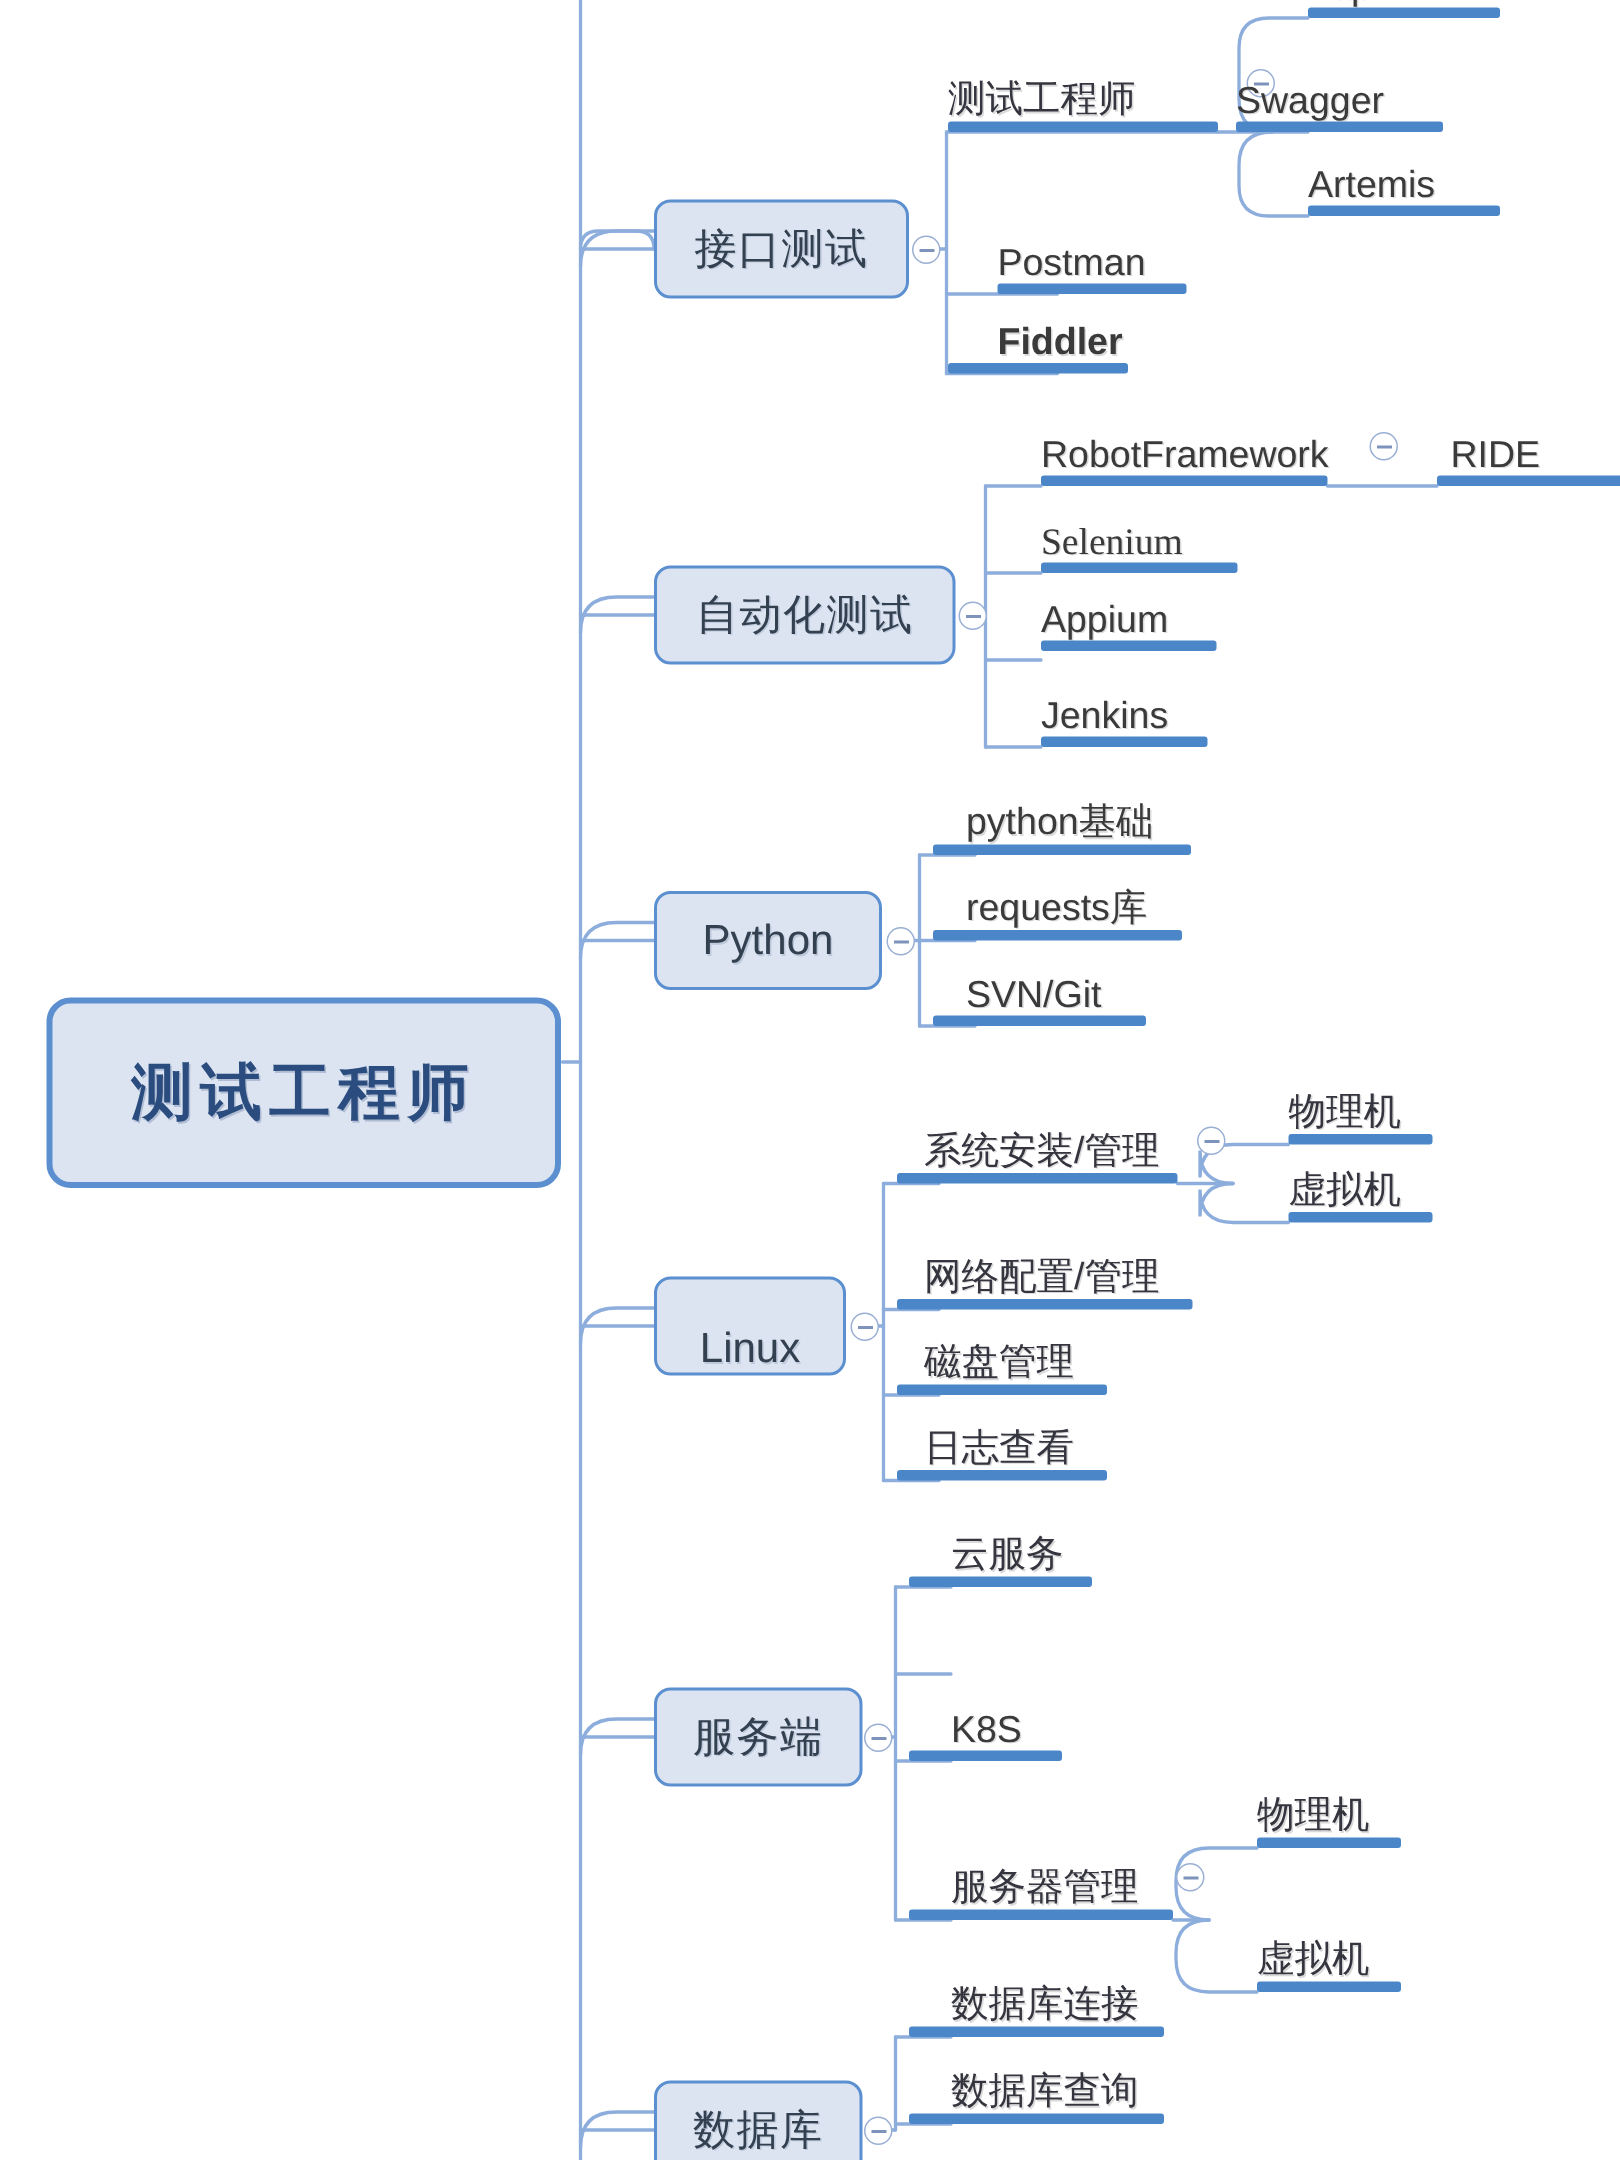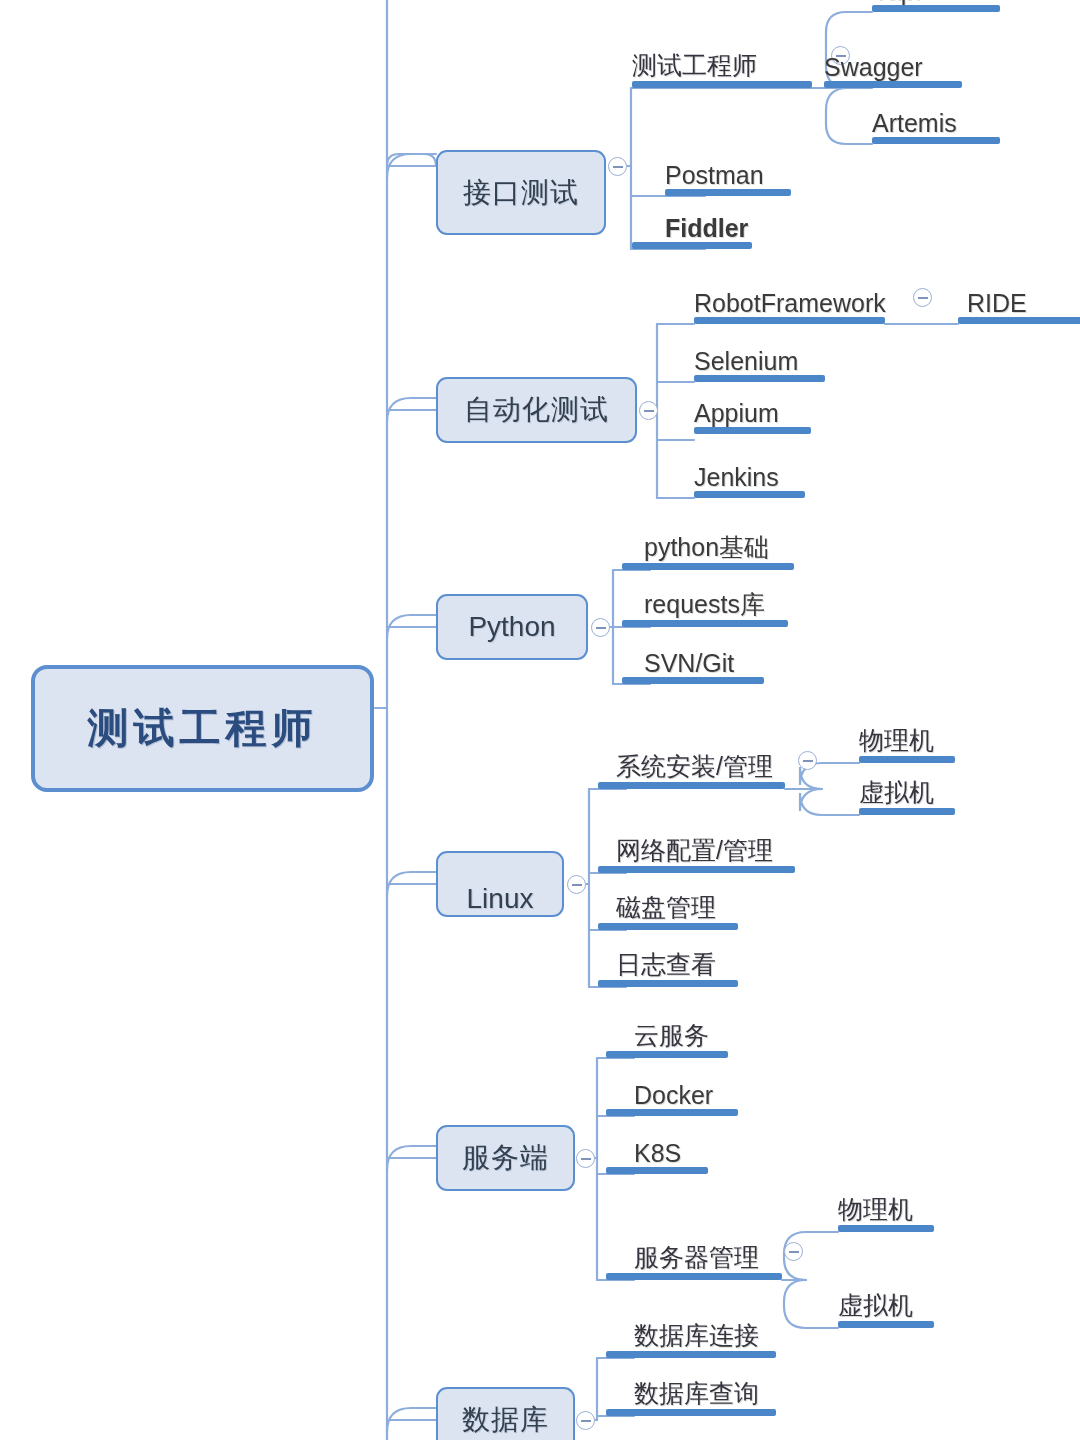--- a/index.html
+++ b/index.html
@@ -143,21 +143,21 @@
       <path d="M597,1358 L634,1358"></path>
       <path d="M597,1416 L634,1416"></path>
       <path d="M584,1420 L597,1420"></path>
     </g>
   </svg>
 
   <div class="root-node" style="left:31px;top:644px;width:343px;height:127px;margin-top:21px;">
     <span class="txt">测试工程师</span>
   </div>
 
-  <div class="l1-node cjk" style="left:436px;top:150px;width:170px;height:85px;">
+  <div class="l1-node cjk" style="left:436px;top:133px;width:170px;height:66px;">
     <span class="txt">接口测试</span>
   </div>
   <div class="toggle" style="left:608px;top:157px;"></div>
 
   <div class="l1-node cjk" style="left:436px;top:377px;width:201px;height:66px;">
     <span class="txt">自动化测试</span>
   </div>
   <div class="toggle" style="left:639px;top:401px;"></div>
 
   <div class="l1-node" style="left:436px;top:594px;width:152px;height:66px;">
@@ -215,21 +215,21 @@
     <span class="lbl">RobotFramework</span>
     <span class="bar" style="width:191px;"></span>
   </div>
   <div class="toggle" style="left:913px;top:288px;"></div>
 
   <div class="leaf" style="left:958px;top:270px;width:130px;height:54px;">
     <span class="lbl" style="left:9px;">RIDE</span>
     <span class="bar" style="width:130px;"></span>
   </div>
 
-  <div class="leaf" style="left:694px;top:328px;width:131px;height:54px;">
+  <div class="leaf" style="left:694px;top:328px;width:131px;height:54px;font-family:Liberation Serif, serif;">
     <span class="lbl">Selenium</span>
     <span class="bar" style="width:131px;"></span>
   </div>
 
   <div class="leaf" style="left:694px;top:380px;width:117px;height:54px;">
     <span class="lbl">Appium</span>
     <span class="bar" style="width:117px;"></span>
   </div>
 
   <div class="leaf" style="left:694px;top:444px;width:111px;height:54px;">
@@ -281,24 +281,20 @@
   <div class="leaf" style="left:598px;top:933px;width:140px;height:54px;text-align:right;">
     <span class="lbl cjk" style="left:18px;">日志查看</span>
     <span class="bar" style="width:140px;"></span>
   </div>
 
   <div class="leaf" style="left:606px;top:1004px;width:122px;height:54px;">
     <span class="lbl cjk" style="left:28px;">云服务</span>
     <span class="bar" style="width:122px;"></span>
   </div>
 
-  <div class="leaf" style="left:606px;top:1062px;width:132px;height:54px;">
-    <span class="lbl" style="left:28px;">Docker</span>
-    <span class="bar" style="width:132px;"></span>
-  </div>
 
   <div class="leaf" style="left:606px;top:1120px;width:102px;height:54px;">
     <span class="lbl" style="left:28px;margin-top:24px;">K8S</span>
     <span class="bar" style="width:102px;"></span>
   </div>
 
   <div class="leaf" style="left:606px;top:1226px;width:176px;height:54px;">
     <span class="lbl cjk" style="left:28px;">服务器管理</span>
     <span class="bar" style="width:176px;"></span>
   </div>

